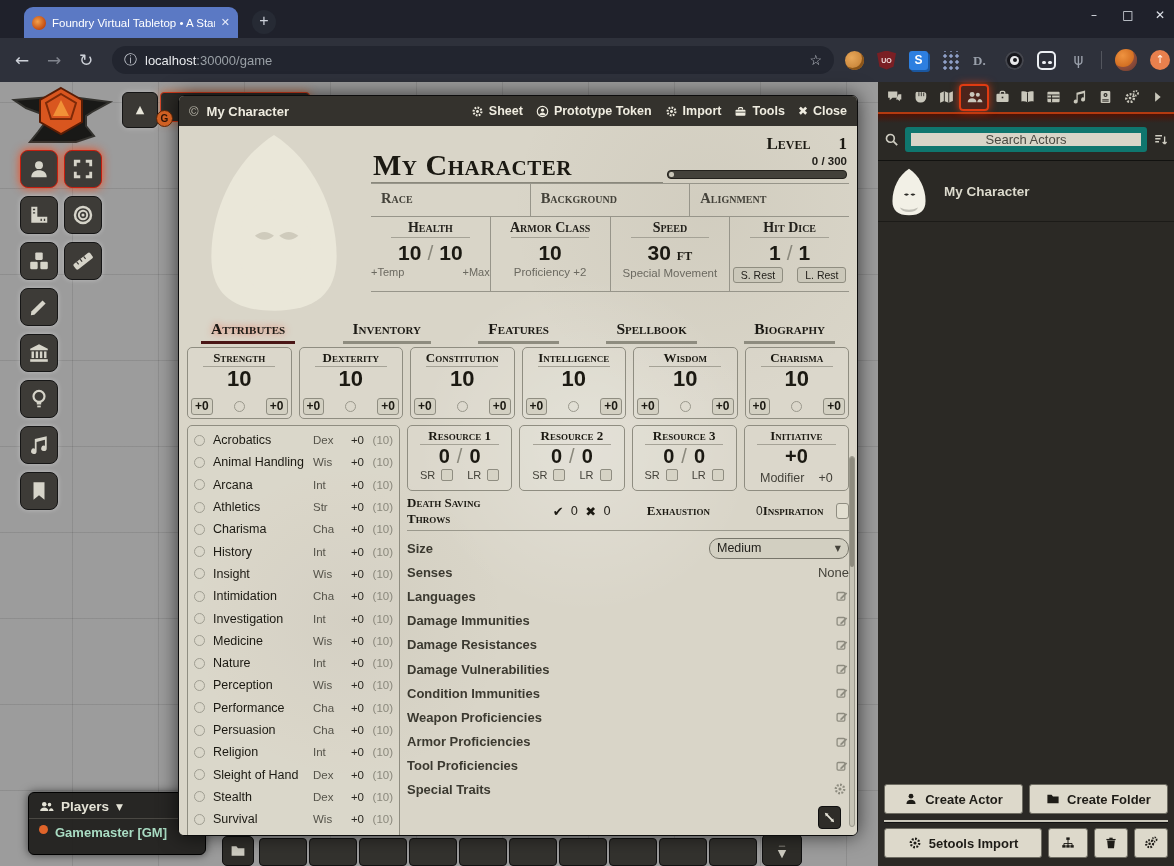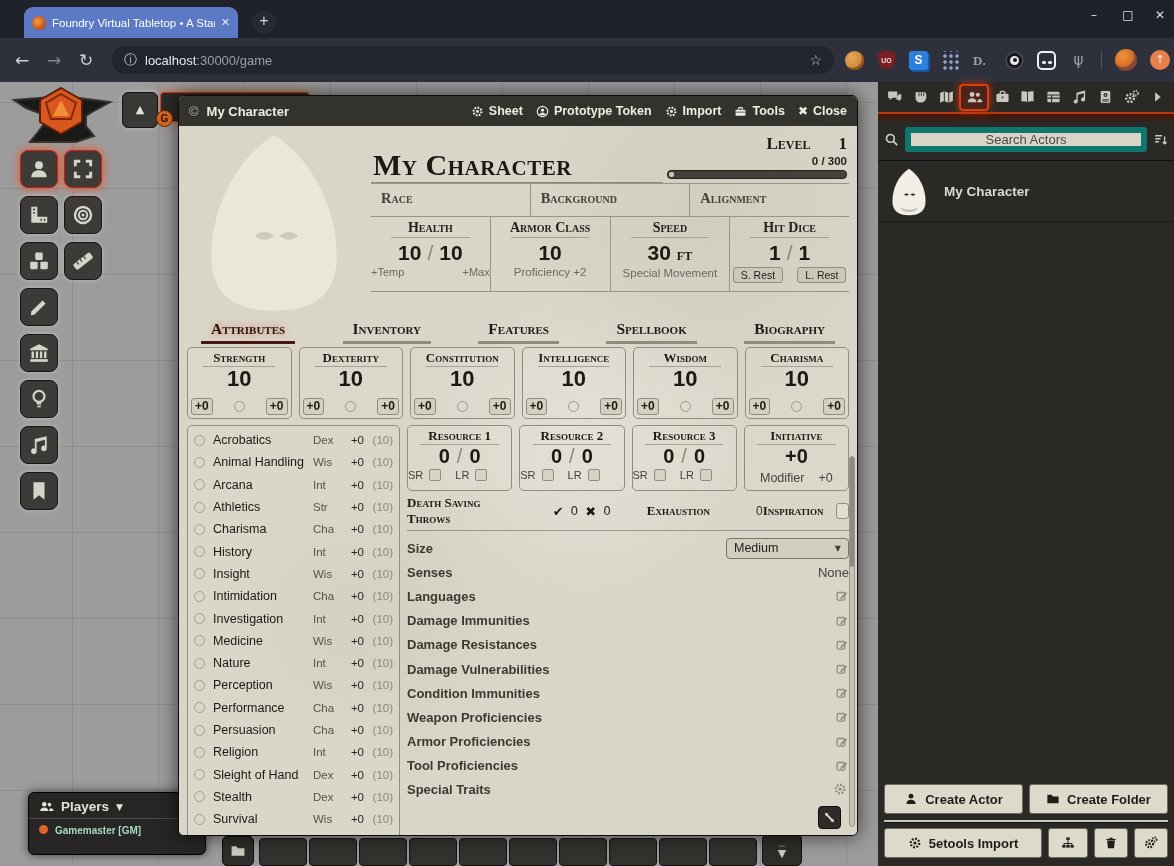--- a/index.html
+++ b/index.html
@@ -84,21 +84,21 @@
   .tbtn svg { width:22px; height:22px; }
 
   
   .players { position:absolute; left:28px; top:792px; width:178px; height:63px; z-index:4;
     background:rgba(33,32,29,.95); border:1px solid #000; border-radius:6px;
     box-shadow:0 0 10px rgba(0,0,0,.6); color:#e4e2d6; }
   .players .hd { display:flex; align-items:center; gap:7px; padding:6px 10px 4px; font-size:13.5px;
     font-weight:bold; border-bottom:1px solid #4a4843; }
   .players .hd svg { width:15px; height:15px; }
   .players .caret { font-size:9px; font-family:"DejaVu Sans",sans-serif; }
-  .players .row { display:flex; align-items:flex-start; gap:7px; padding:6px 10px; font-size:10px;
+  .players .row { display:flex; align-items:flex-start; gap:7px; padding:6px 10px; font-size:13px;
     font-weight:bold; }
   .players .dot { width:9px; height:9px; border-radius:50%; background:#e0642a; flex:none; }
 
   
   .hotbar { position:absolute; left:222px; top:832px; height:34px; display:flex; align-items:flex-start;
     gap:5px; z-index:1; }
   .hb-btn { width:32px; height:30px; background:#2e2d29; border:1px solid #101010; border-radius:5px;
     display:flex; align-items:center; justify-content:center; color:#cfcdc2; margin-top:4px; }
   .hb-btn svg { width:16px; height:16px; }
   .hb-slots { display:flex; gap:2px; margin-top:6px; }
@@ -219,42 +219,42 @@
 
   .rightcol { flex:1; margin-left:7px; }
   .resrow { display:flex; gap:7px; height:66px; }
   .resbox { flex:1; border:1px solid #8f8d81; border-radius:5px; text-align:center; padding-top:2px;
     background:rgba(255,255,255,.06); }
   .resbox .t { font-size:13px; }
   .resbox .t:after { content:""; display:block; width:76%; margin:0 auto;
     border-bottom:1px solid #a5a296; }
   .resbox .v { font-size:20px; font-weight:bold; line-height:1.15; }
   .resbox .v .sl { color:#8a887c; font-weight:normal; padding:0 7px; }
-  .srlr { display:flex; align-items:center; gap:6px; font-size:11px;
+  .srlr { display:flex; justify-content:center; align-items:center; gap:6px; font-size:11px;
     color:#44423a; margin-top:1px; }
   .srlr .cb { width:12px; height:12px; background:#d6d3c5; border:1px solid #8f8d81; border-radius:2px;
     margin-right:8px; }
   .init-mod { font-size:12.5px; color:#44423a; margin-top:3px; display:flex; justify-content:center;
     gap:14px; }
 
   .statusrow { display:flex; align-items:center; margin-top:10px; height:20px; font-size:12.5px; }
   .statusrow .lbl { font-size:13px; }
   .dsicons { display:flex; align-items:center; gap:7px; margin-left:48px;
     font-family:"DejaVu Sans",sans-serif; }
   .dsicons .gly { font-weight:bold; font-size:13px; }
   .statusrow .num { font-size:12px; color:#2a2822; }
   .insp-cb { width:16px; height:16px; background:#e2dfd1; border:1px solid #8f8d81; border-radius:3px;
     margin-left:12px; }
   .trait-sep { border-top:1px solid #9a988c; margin-top:9px; }
 
   .traits { padding-top:5px; }
   .tr-row { display:flex; align-items:center; height:24.2px; }
   .tr-row .lb { font-size:13px; font-weight:bold; color:#3b3930; }
   .tr-right { margin-left:auto; display:flex; align-items:center; }
-  .tr-select { width:123px; height:21px; background:#d2cfc1; border:1px solid #77756a; border-radius:4px;
+  .tr-select { width:140px; height:21px; background:#d2cfc1; border:1px solid #77756a; border-radius:10px;
     display:flex; align-items:center; font-size:12.5px; color:#23211c; padding:0 7px; }
   .tr-select .car { margin-left:auto; font-size:8px; color:#44423a;
     font-family:"DejaVu Sans",sans-serif; }
   .tr-val { font-size:13px; color:#44423a; }
   .tr-ico { width:14px; height:14px; color:#8e8c80; }
   .tr-ico svg { width:14px; height:14px; }
 
   .resize-hd { position:absolute; right:16px; bottom:6px; width:23px; height:23px; background:#2e2c28;
     border:1px solid #101010; border-radius:4px; display:flex; align-items:center;
     justify-content:center; color:#e4e2d6; }

